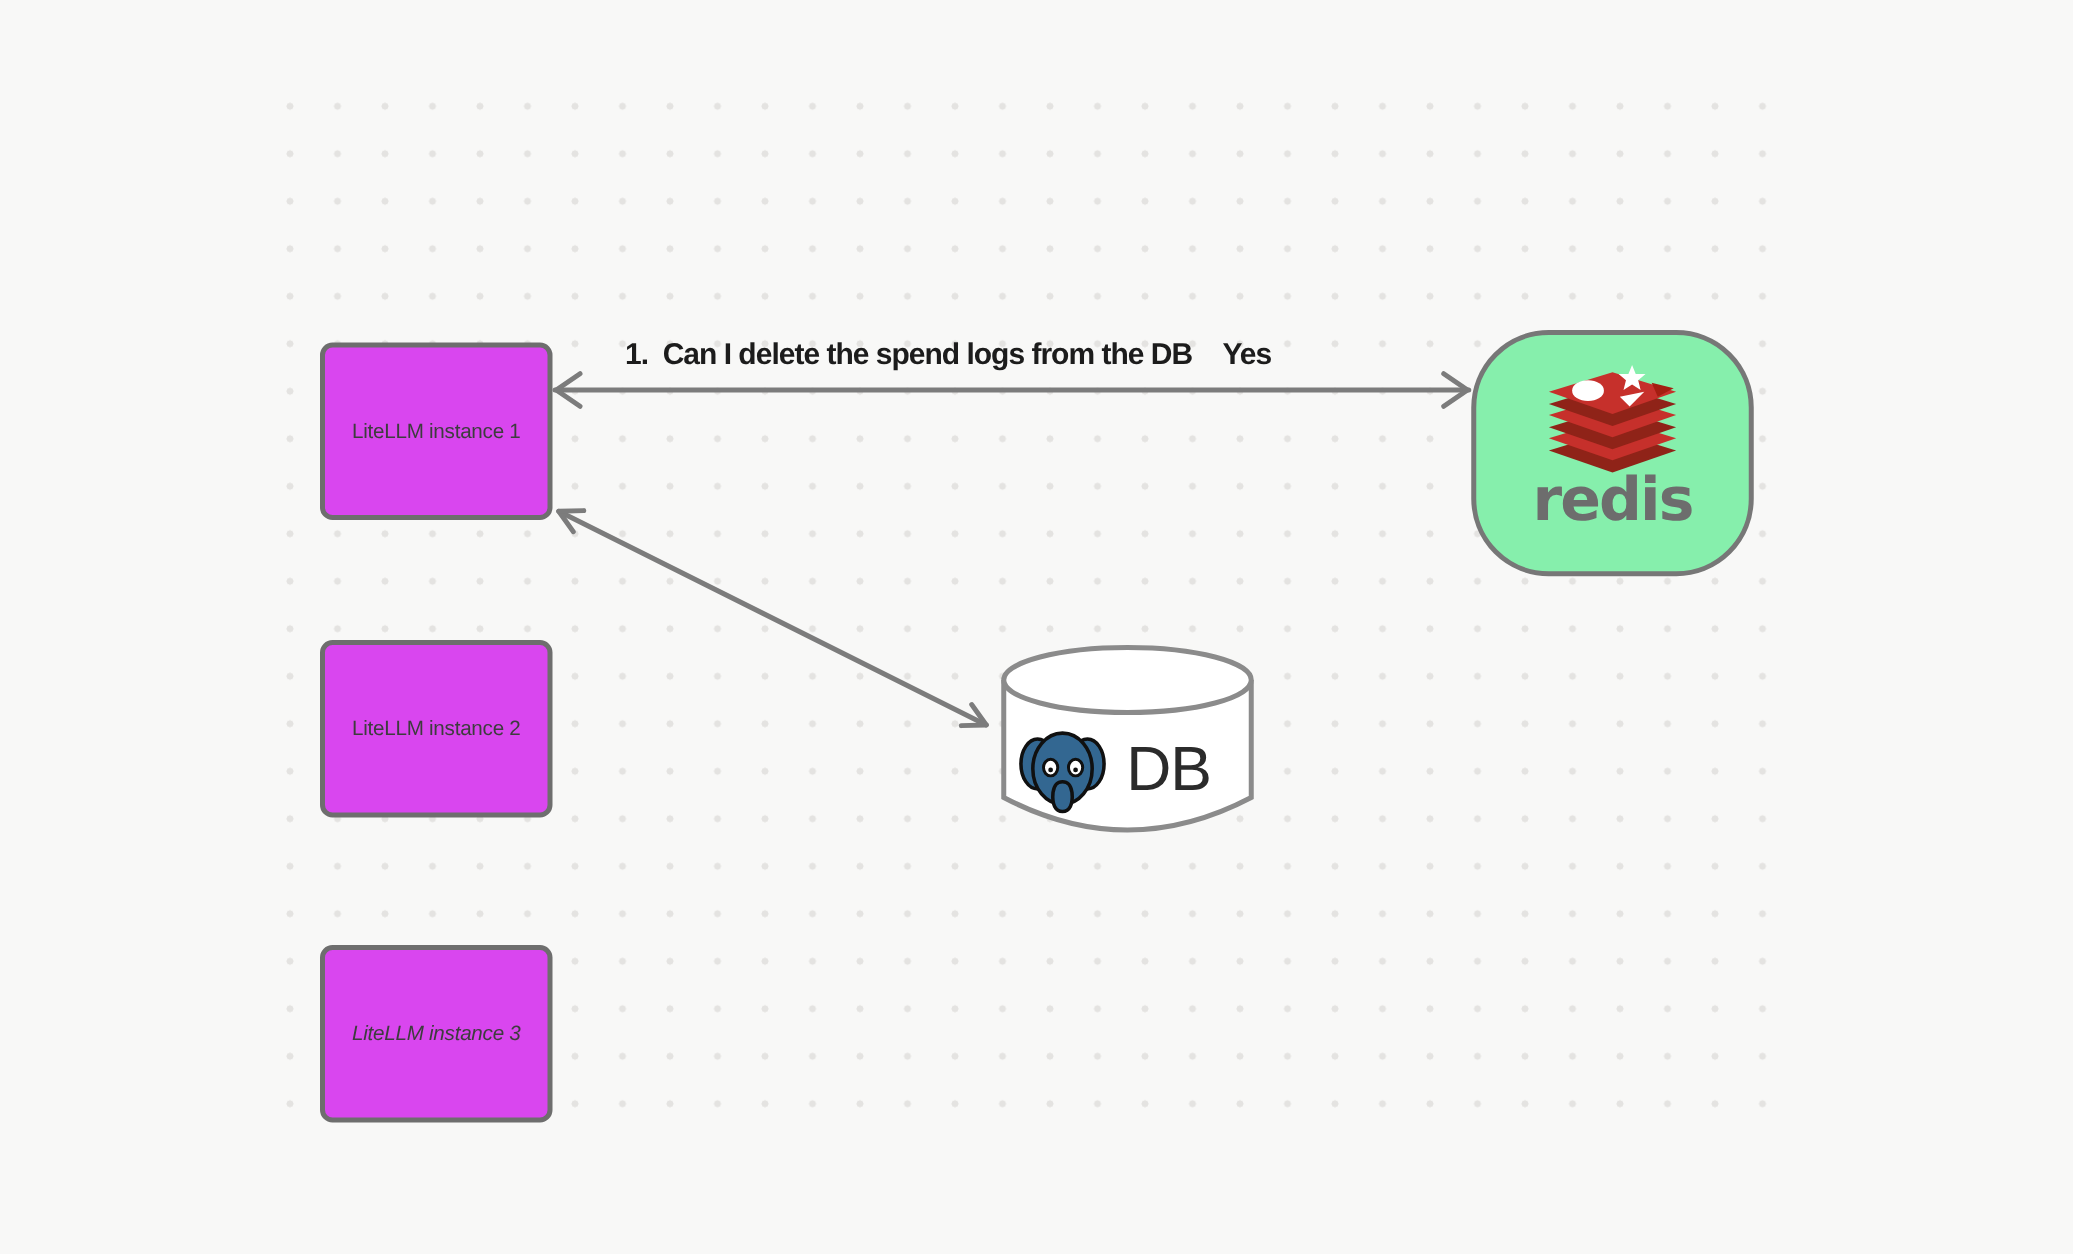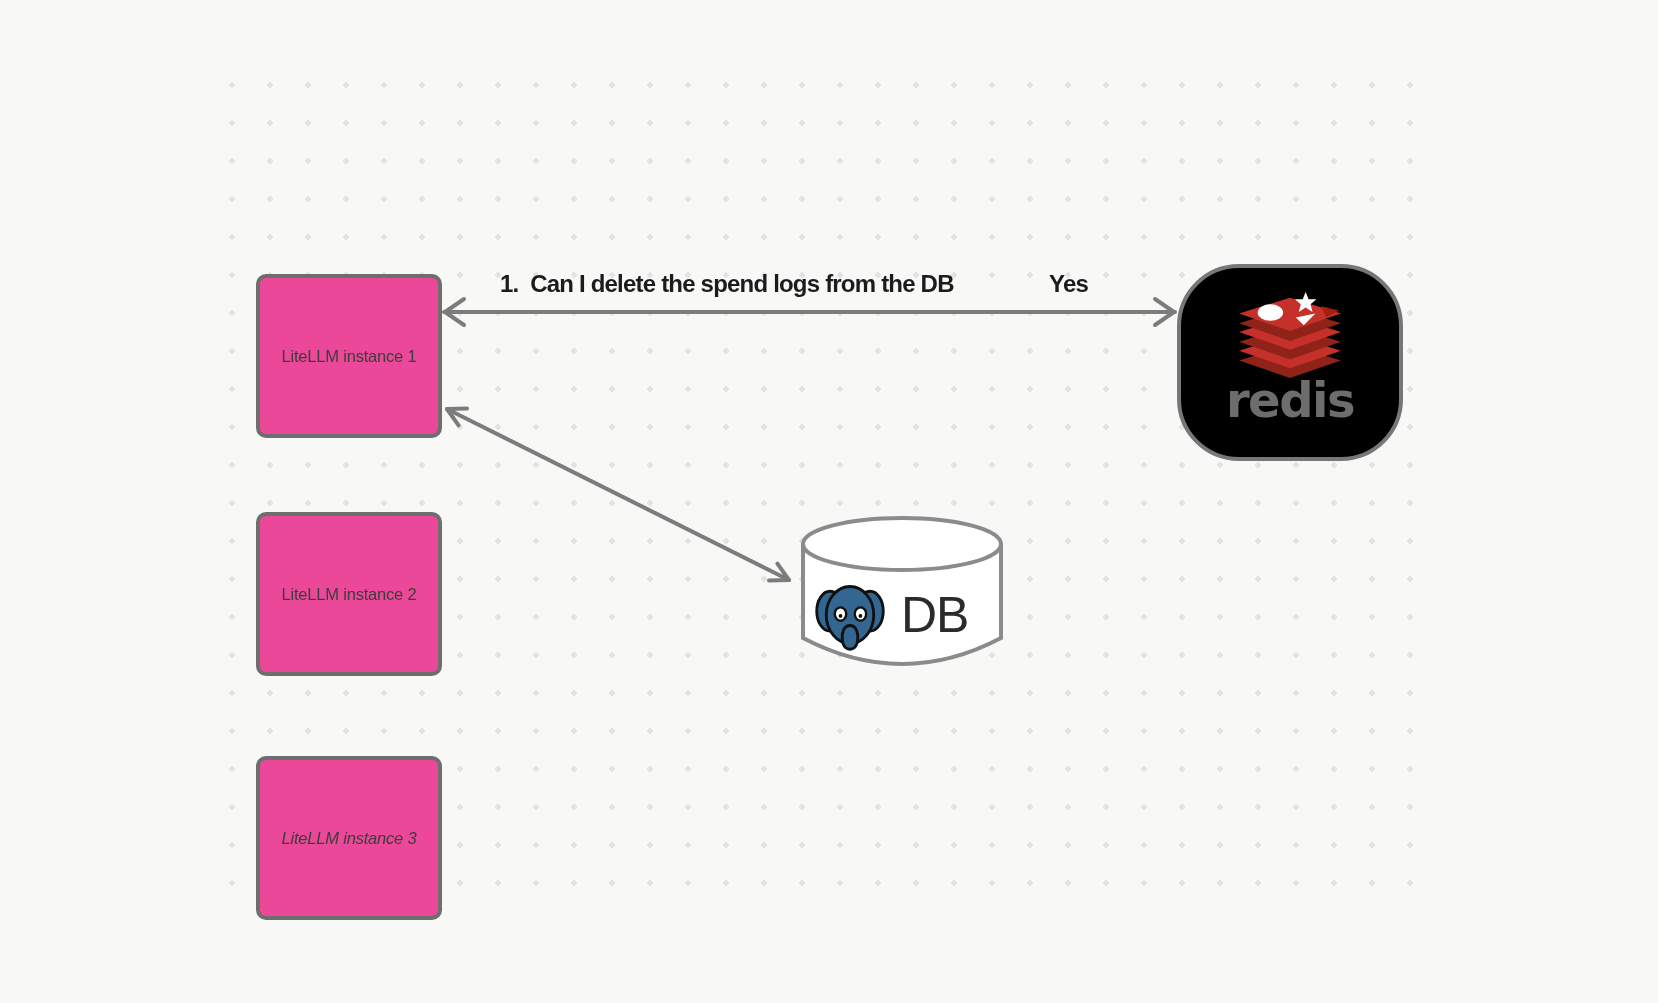--- a/index.html
+++ b/index.html
@@ -12,35 +12,35 @@
   }
   #canvas{position:absolute;left:0;top:0;width:1658px;height:1003px;}
   
   #dot-grid{
     position:absolute;left:213px;top:66px;width:1216px;height:836px;
     background-image:radial-gradient(circle,#e4e3e1 2.7px, rgba(0,0,0,0) 2.9px);
     background-size:38px 38px;
   }
   
   .inst-box{
-    position:absolute;width:186px;height:164px;
-    background:#ec4899;border:4px solid #6e6e6e;border-radius:10px;
+    position:absolute;width:186px;height:142px;
+    background:#d946ef;border:4px solid #6e6e6e;border-radius:10px;
     box-sizing:border-box;
     display:flex;align-items:center;justify-content:center;
   }
   .inst-box .lbl{
     font-size:16.5px;color:#3d3d3d;letter-spacing:-0.2px;white-space:pre;
   }
   #box-1{left:256px;top:274px;}
   #box-2{left:256px;top:512px;}
   #box-3{left:256px;top:756px;font-style:italic;}
   
   #redis-node{
     position:absolute;left:1177px;top:264px;width:226px;height:197px;
-    background:#000000;border:4px solid #777777;border-radius:62px;
+    background:#86efac;border:4px solid #777777;border-radius:62px;
     box-sizing:border-box;
     display:flex;flex-direction:column;align-items:center;justify-content:flex-start;
   }
   #redis-node svg{margin-top:22px;}
   #redis-wordmark{
     font-family:"DejaVu Sans", sans-serif;
     font-size:48px;font-weight:700;color:#6d6d6d;
     letter-spacing:-1.5px;line-height:1;margin-top:-6px;
   }
   
@@ -52,21 +52,21 @@
   #db-label{
     font-size:50px;color:#2b2b2b;letter-spacing:-1px;margin-left:-7px;
     font-weight:500;line-height:1;padding-left:20px;
   }
   
   .edge-label{
     position:absolute;font-size:24px;font-weight:700;color:#1c1c1c;
     letter-spacing:-0.8px;white-space:pre;line-height:1.25;
   }
   #edge1-label{left:500px;top:269px;}
-  #edge1-response{left:1049px;top:269px;}
+  #edge1-response{left:978px;top:269px;}
   #edge2-label{left:551px;top:431px;}
   
   #arrow-layer{position:absolute;left:0;top:0;}
 </style>
 </head>
 <body>
 
 <div id="canvas">
   <div id="dot-grid"></div>
 

